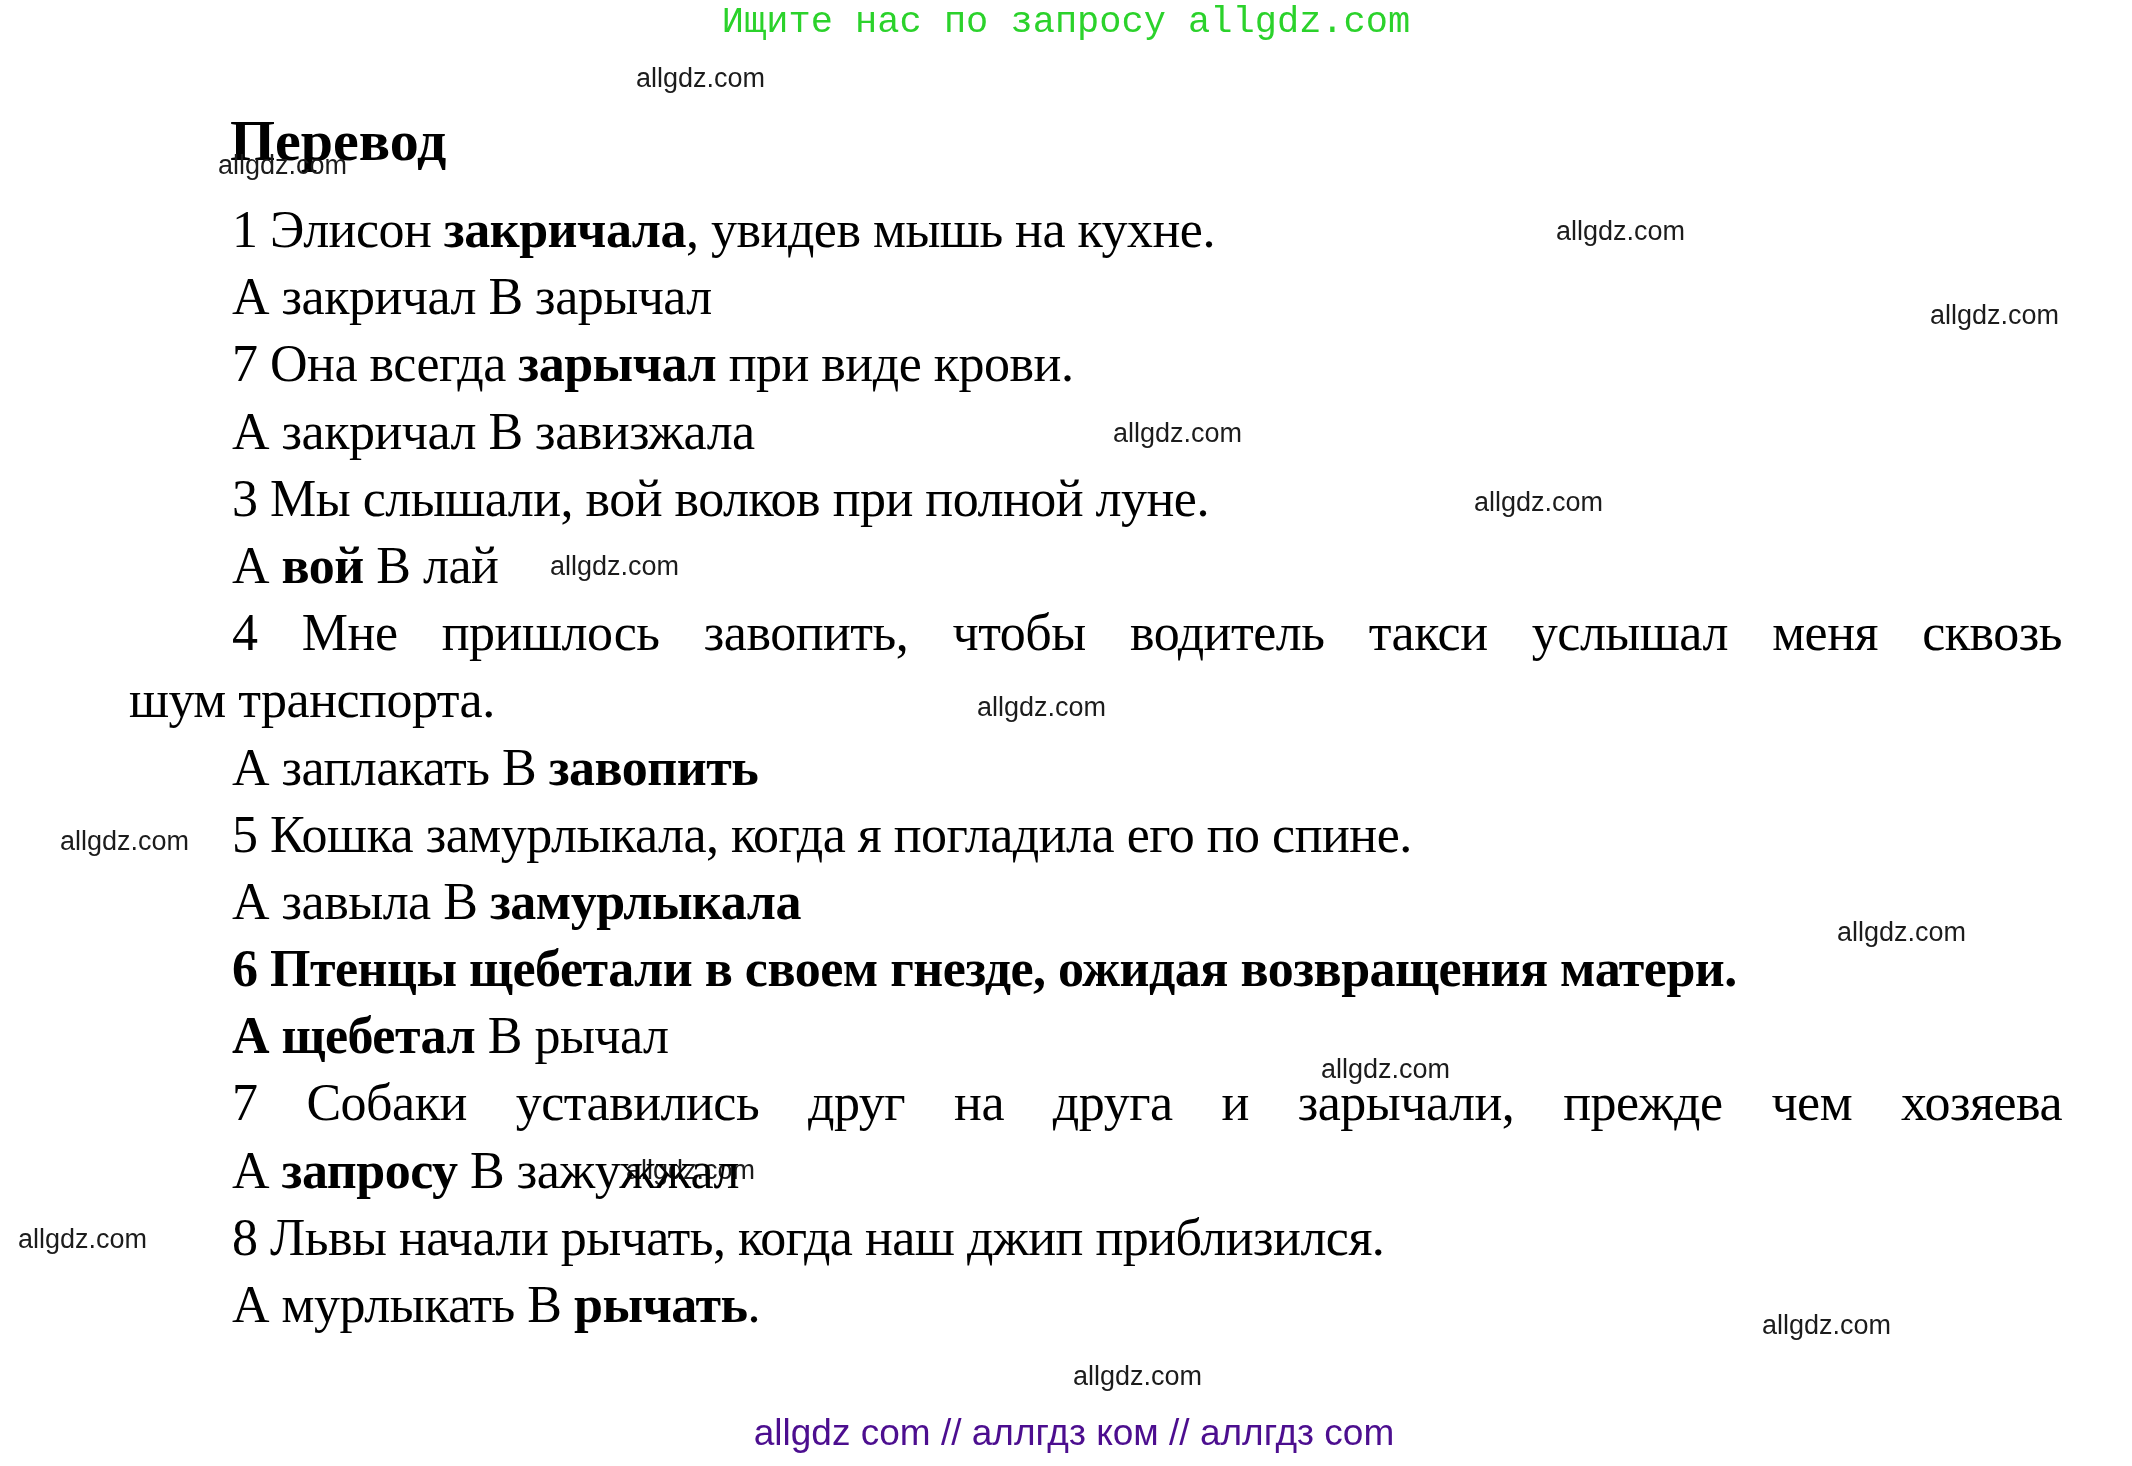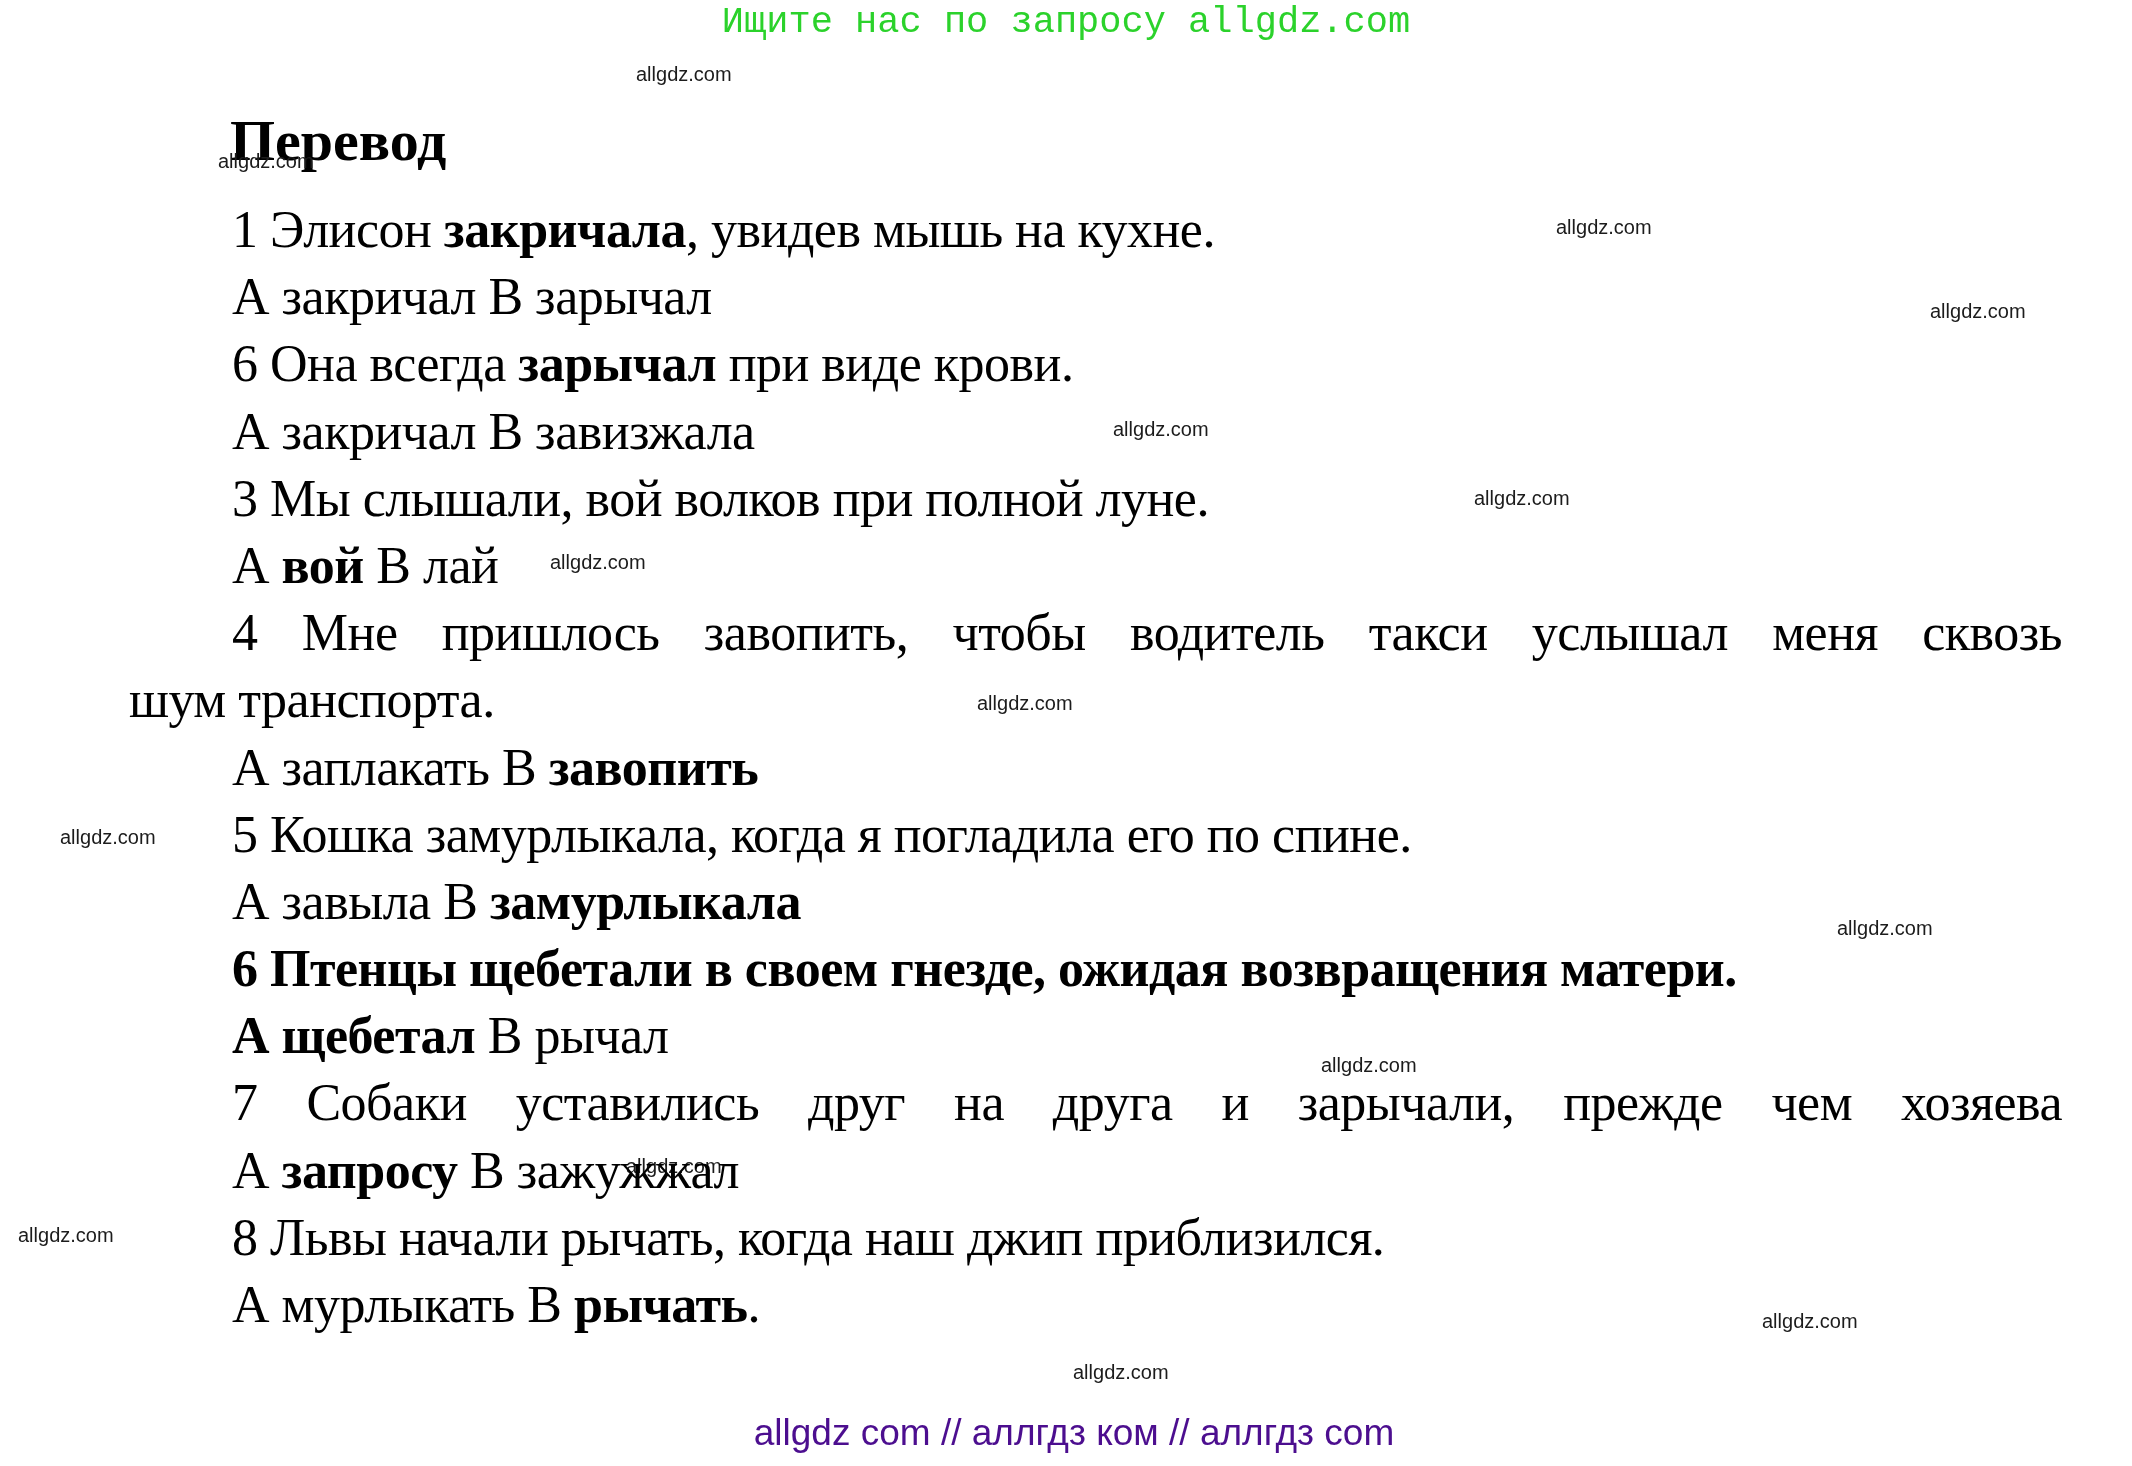--- a/index.html
+++ b/index.html
@@ -10,21 +10,21 @@
   .promo-header{
     position:absolute;top:1px;left:0;width:100%;text-align:center;
     font-family:Liberation Mono, monospace;font-size:37px;font-weight:400;
   }
   .page-title{
     position:absolute;left:230px;top:68px;
     font-size:58px;font-weight:bold;letter-spacing:0px;
   }
   .wm{
     position:absolute;font-family:"Liberation Sans",sans-serif;
-    font-size:20px;color:#1c1c1c;white-space:nowrap;
+    font-size:27px;color:#1c1c1c;white-space:nowrap;
   }
   .content{
     position:absolute;left:129px;top:196px;width:1933px;
     font-size:52px;line-height:67.2px;letter-spacing:-0.5px;
   }
   .line{height:67.2px;white-space:nowrap;}
   .line.indent{text-indent:103px;}
   .line.justify{white-space:normal;text-align:justify;text-align-last:justify;}
   .line b{font-weight:bold;}
   .footer-line{
@@ -53,21 +53,21 @@
     <div class="wm" style="left: 1321px; top: 1054px;">allgdz.com</div>
     <div class="wm" style="left: 626px; top: 1155px;">allgdz.com</div>
     <div class="wm" style="left: 18px; top: 1224px;">allgdz.com</div>
     <div class="wm" style="left: 1762px; top: 1310px;">allgdz.com</div>
     <div class="wm" style="left: 1073px; top: 1361px;">allgdz.com</div>
   </div>
 
 <div class="content" id="content">
     <div class="line indent"><span>1 Элисон </span><b>закричала</b><span>, увидев мышь на кухне.</span></div>
     <div class="line indent"><span>А закричал В зарычал</span></div>
-    <div class="line indent"><span>6 Она всегда </span><b>зарычал</b><span> при виде крови.</span></div>
+    <div class="line indent"><span>7 Она всегда </span><b>зарычал</b><span> при виде крови.</span></div>
     <div class="line indent"><span>А закричал В завизжала</span></div>
     <div class="line indent"><span>3 Мы слышали, вой волков при полной луне.</span></div>
     <div class="line indent"><span>А </span><b>вой</b><span> В лай</span></div>
     <div class="line indent justify"><span>4 Мне пришлось завопить, чтобы водитель такси услышал меня сквозь</span></div>
     <div class="line"><span>шум транспорта.</span></div>
     <div class="line indent"><span>А заплакать В </span><b>завопить</b></div>
     <div class="line indent"><span>5 Кошка замурлыкала, когда я погладила его по спине.</span></div>
     <div class="line indent"><span>А завыла В </span><b>замурлыкала</b></div>
     <div class="line indent"><b>6 Птенцы щебетали в своем гнезде, ожидая возвращения матери.</b></div>
     <div class="line indent"><b>А щебетал</b><span> В рычал</span></div>

